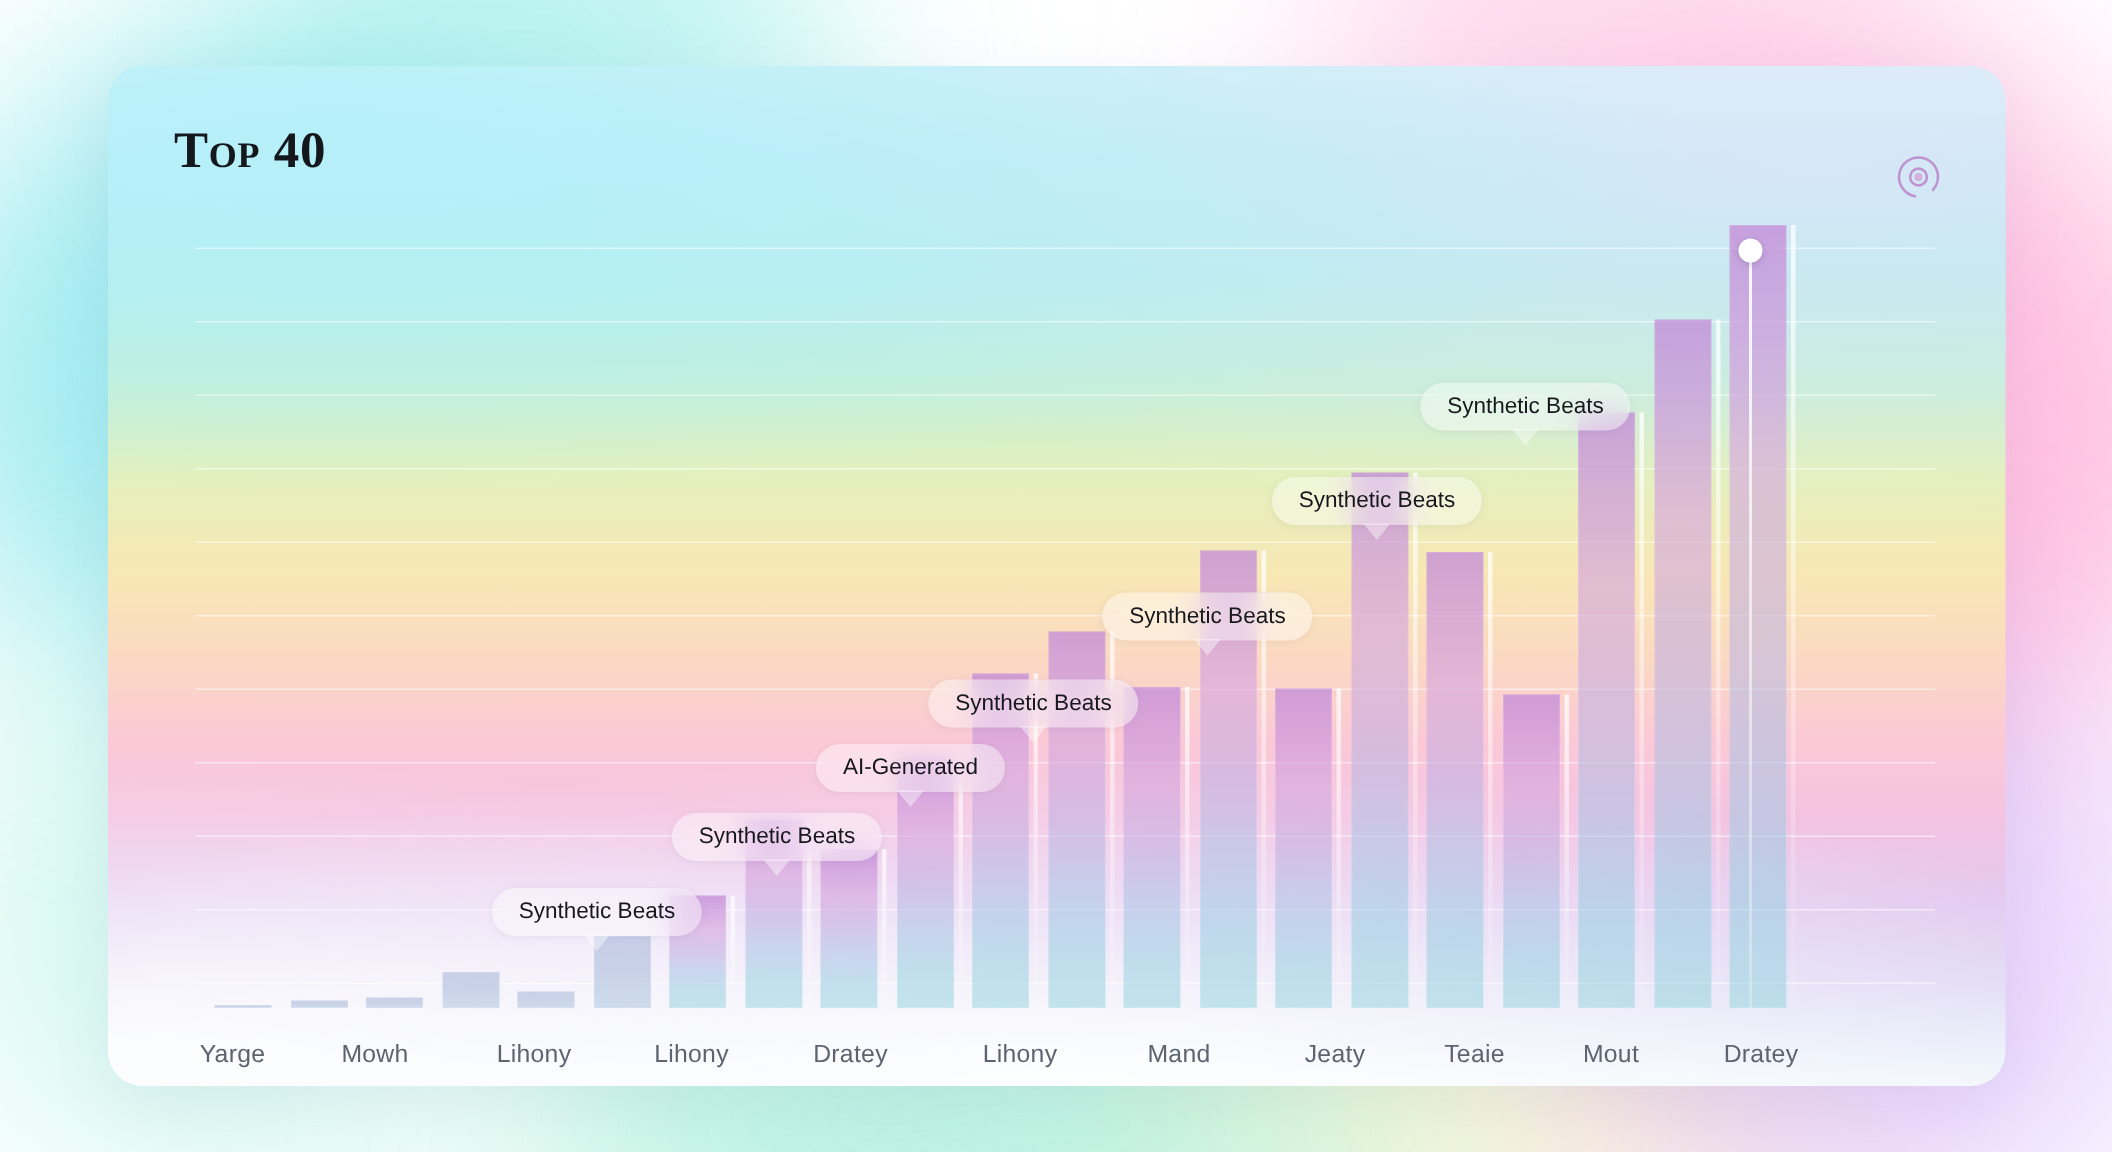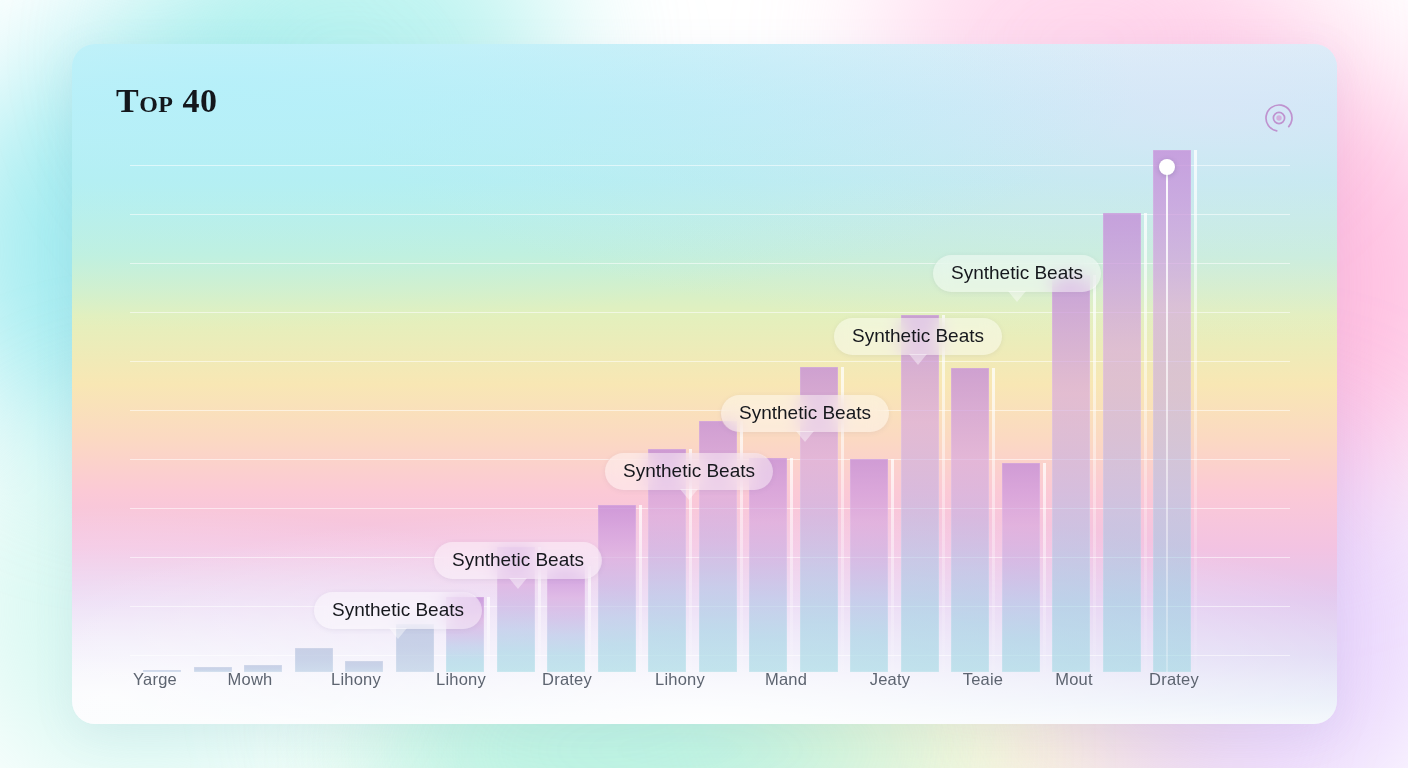--- a/index.html
+++ b/index.html
@@ -95,34 +95,34 @@
   #marker-line{
     position:absolute;width:2px;background:linear-gradient(180deg,rgba(255,255,255,.95),rgba(255,255,255,.25));
   }
   #marker-dot{
     position:absolute;width:16px;height:16px;border-radius:50%;
     background:#ffffff;box-shadow:0 1px 5px rgba(90,90,130,.32);
     cursor:pointer;
   }
 
   
-  #xaxis{position:absolute;left:0;bottom:32px;width:1265px;height:22px;}
+  #xaxis{position:absolute;left:0;bottom:8px;width:1265px;height:22px;}
   .xlab{
     position:absolute;text-align:center;font-size:16.5px;color:#5d6470;
     letter-spacing:.2px;white-space:nowrap;transform:translateX(-50%);
   }
 
   
   #tips{position:absolute;left:0;top:0;width:1265px;height:680px;}
   .tip{
     position:absolute;transform:translateX(-50%);
     background:rgba(255,255,255,.42);
     -webkit-backdrop-filter:blur(9px);backdrop-filter:blur(9px);
     border-radius:19px;padding:7px 18px 8px;
-    font-size:19px;color:#16181d;white-space:nowrap;
+    font-size:15px;color:#16181d;white-space:nowrap;
     box-shadow:0 1px 5px rgba(110,110,150,.10);
     cursor:pointer;
   }
   .tip:after{
     content:"";position:absolute;left:50%;top:100%;
     margin-left:-9px;margin-top:-1px;
     border-left:9px solid transparent;border-right:9px solid transparent;
     border-top:11px solid rgba(255,255,255,.42);
   }
 </style>
@@ -204,20 +204,21 @@
         <div class="bar" title="bar-21" style="left: 1081px; width: 38px; height: 522px;"></div>
         <div class="bar-sheen" style="left: 1122px; height: 522px;"></div>
       </div>
 
     <div id="marker-line" style="left: 1094px; top: 123px; height: 505px;"></div>
     <div id="marker-dot" style="left: 1087px; top: 115px;"></div>
 
     <div id="tips">
         <div class="tip" style="left: 326px; top: 548px;">Synthetic Beats</div>
         <div class="tip" style="left: 446px; top: 498px;">Synthetic Beats</div>
+        <div class="tip" style="left: 535px; top: 452px;">AI-Generated</div>
         <div class="tip" style="left: 617px; top: 409px;">Synthetic Beats</div>
         <div class="tip" style="left: 733px; top: 351px;">Synthetic Beats</div>
         <div class="tip" style="left: 846px; top: 274px;">Synthetic Beats</div>
         <div class="tip" style="left: 945px; top: 211px;">Synthetic Beats</div>
       </div>
     <div id="xaxis">
         <div class="xlab" style="left: 83px;">Yarge</div>
         <div class="xlab" style="left: 178px;">Mowh</div>
         <div class="xlab" style="left: 284px; text-align: right;">Lihony</div>
         <div class="xlab" style="left: 389px;">Lihony</div>

